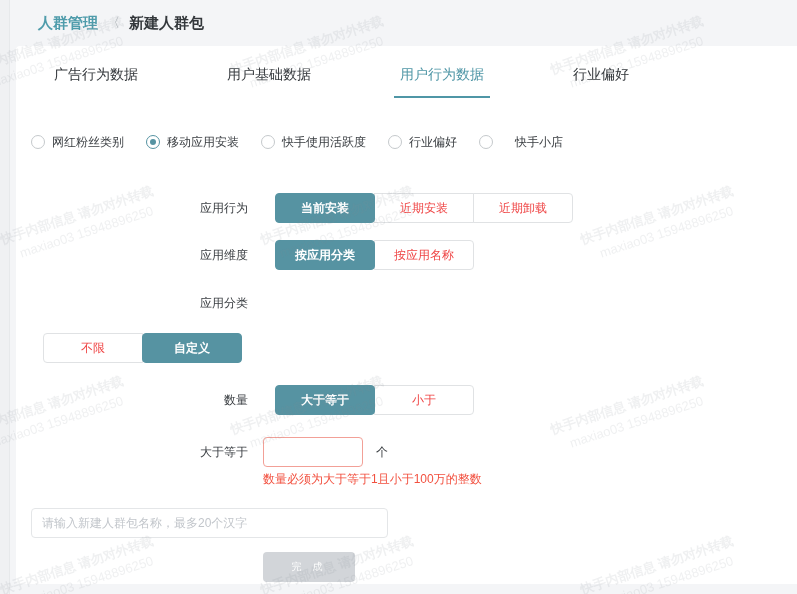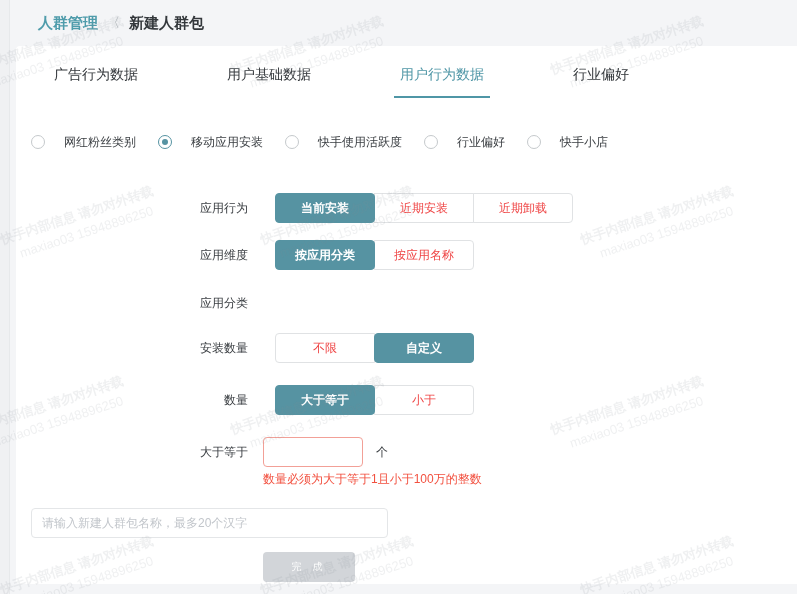--- a/index.html
+++ b/index.html
@@ -32,21 +32,21 @@
     display:flex; align-items:center; }
   .lbl { width:232px; text-align:right; font-size:12px; color:#393d41; flex:none; }
   .ctl { margin-left:15px; display:flex; align-items:center; }
   
   .radio-item { display:flex; align-items:center; margin-right:22px; cursor:pointer; }
   .radio { width:14px; height:14px; border-radius:50%; border:1px solid #c5c9cc;
     background:#fff; position:relative; flex:none; }
   .radio.checked { border-color:#5693a2; }
   .radio.checked::after { content:""; position:absolute; left:3px; top:3px;
     width:6px; height:6px; border-radius:50%; background:#5693a2; }
-  .radio-label { font-size:12px; color:#3a3e42; margin-left:19px; }
+  .radio-label { font-size:12px; color:#3a3e42; margin-left:7px; }
   
   .seg-group { display:flex; }
   .seg { width:100px; height:30px; display:flex; align-items:center; justify-content:center;
     font-size:12px; color:#ef4444; background:#fff; border:1px solid #e0e2e4;
     margin-left:-1px; cursor:pointer; }
   .seg:first-child { margin-left:12px; border-radius:4px 0 0 4px;font-family:Liberation Mono, monospace; }
   .seg:last-child { border-radius:0 4px 4px 0; }
   .seg.selected { background:#5693a2; border-color:#5693a2; color:#fff;
     font-weight:bold; border-radius:4px; z-index:1; }
   
@@ -99,21 +99,21 @@
       <span class="radio-label">移动应用安装</span>
     </div>
     <div class="radio-item">
       <span class="radio"></span>
       <span class="radio-label">快手使用活跃度</span>
     </div>
     <div class="radio-item">
       <span class="radio"></span>
       <span class="radio-label">行业偏好</span>
     </div>
-    <div class="radio-item" style="margin-right:0;">
+    <div class="radio-item" style="margin-right:0;gap:15px;">
       <span class="radio"></span>
       <span class="radio-label">快手小店</span>
     </div>
   </div>
 </div>
 
 <div class="row" style="top:193px;">
   <div class="lbl">应用行为</div>
   <div class="ctl seg-group">
     <div class="seg selected">当前安装</div>
@@ -128,21 +128,20 @@
     <div class="seg selected">按应用分类</div>
     <div class="seg">按应用名称</div>
   </div>
 </div>
 
 <div class="row" style="top:288px;">
   <div class="lbl">应用分类</div>
 </div>
 
 <div class="row" style="top:333px;">
-  <div class="lbl">安装数量</div>
   <div class="ctl seg-group">
     <div class="seg">不限</div>
     <div class="seg selected">自定义</div>
   </div>
 </div>
 
 <div class="row" style="top:385px;">
   <div class="lbl">数量</div>
   <div class="ctl seg-group">
     <div class="seg selected">大于等于</div>

